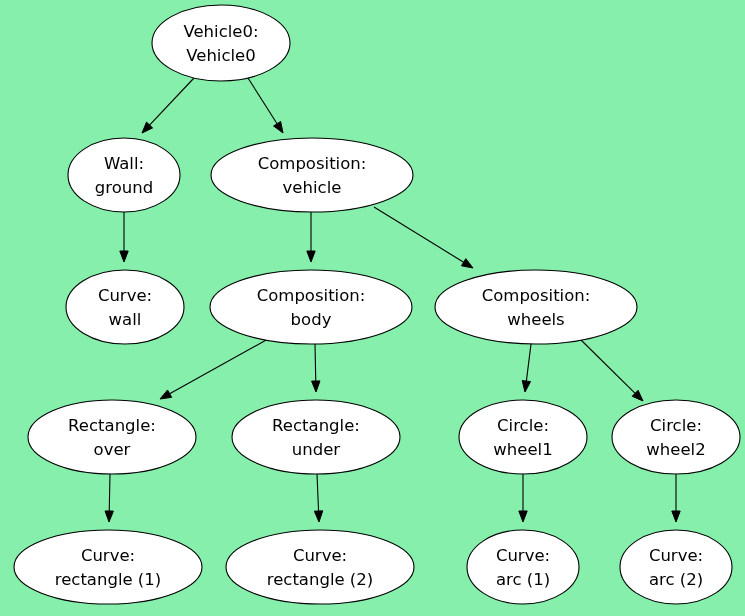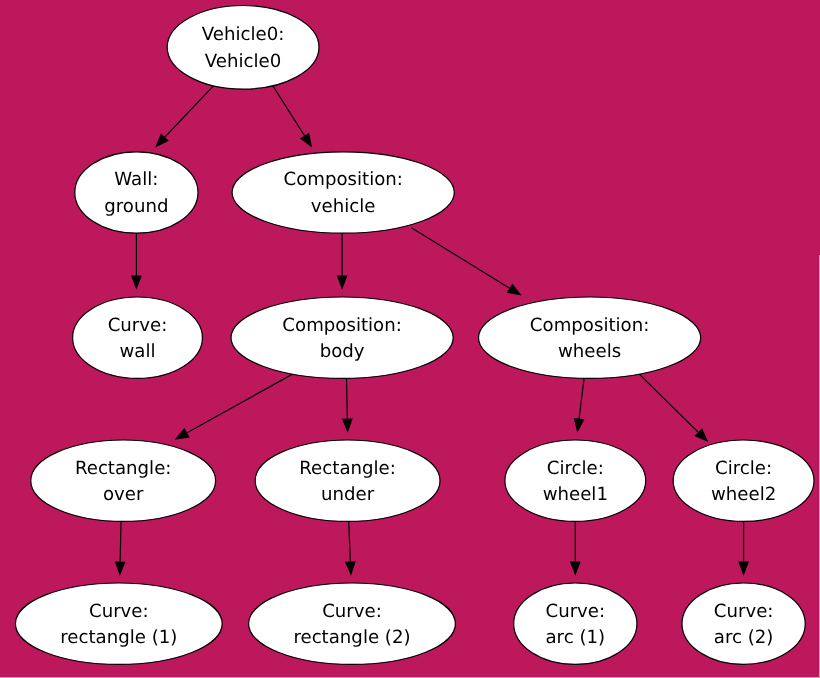--- a/index.html
+++ b/index.html
@@ -8,21 +8,21 @@
     padding: 0;
     background: #ffffff;
   }
   body {
     font-family: "DejaVu Sans", "Liberation Sans", sans-serif;
   }
   #graph-canvas {
     position: relative;
     width: 745px;
     height: 616px;
-    background: #be185d;
+    background: #86efac;
     overflow: hidden;
   }
   #graph-svg {
     position: absolute;
     top: 0;
     left: 0;
     width: 745px;
     height: 616px;
   }
   .node-ellipse {

